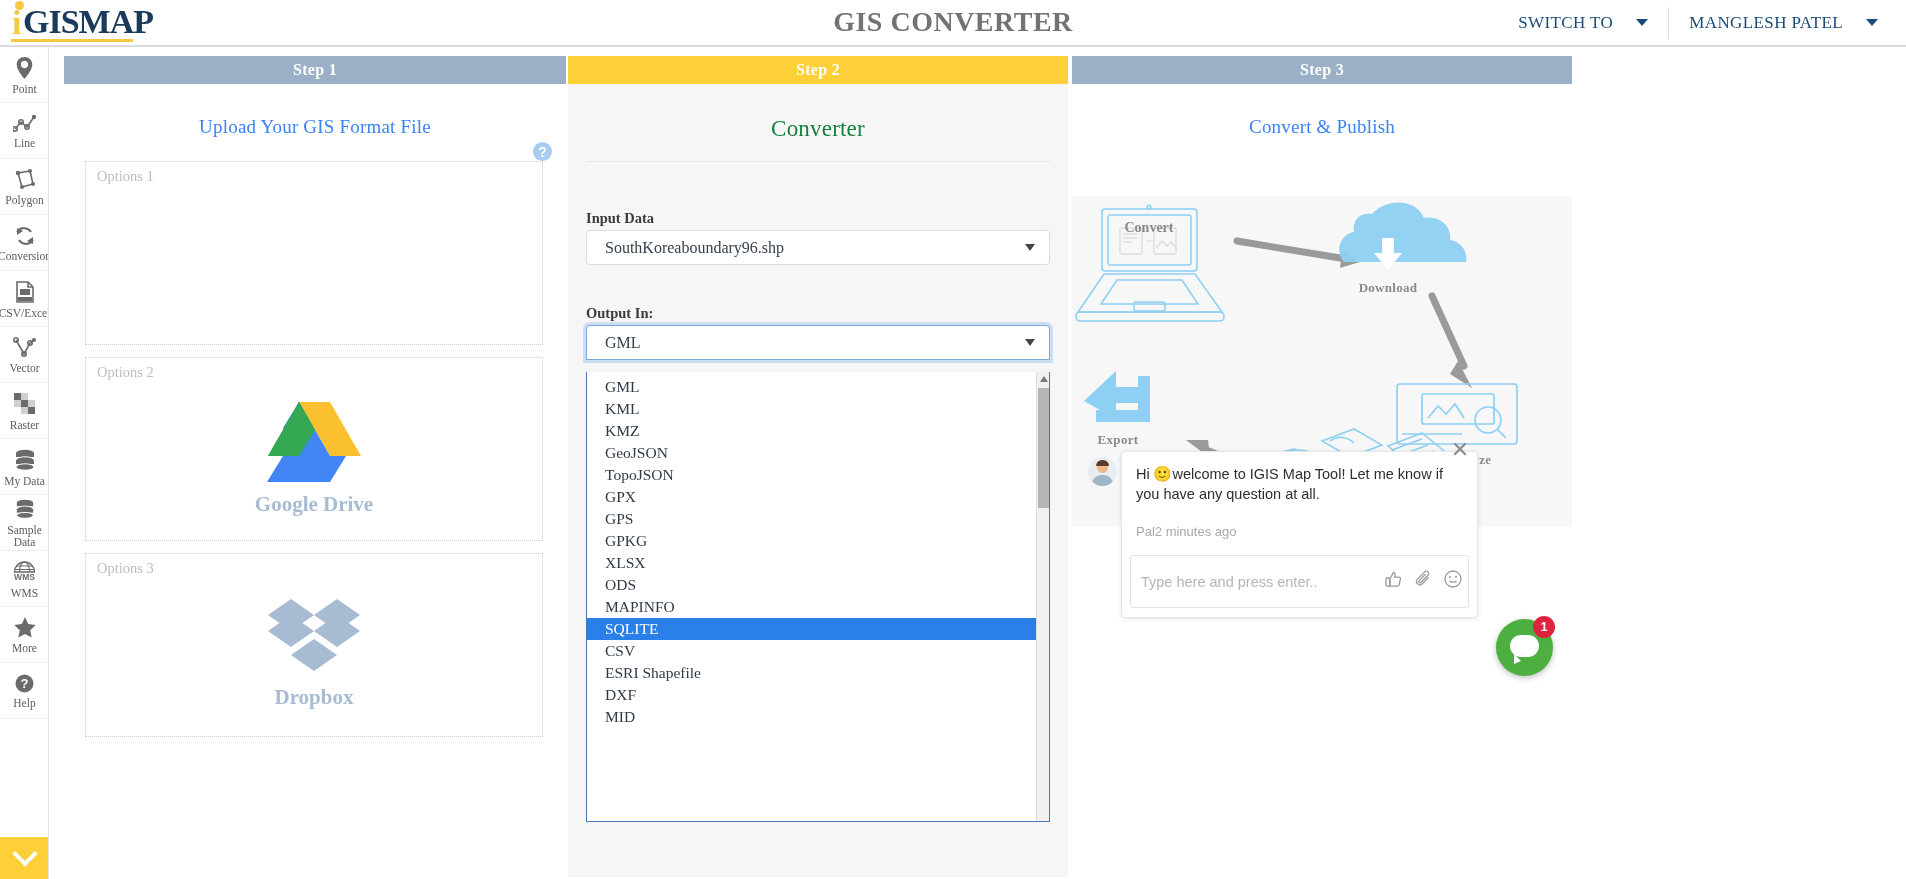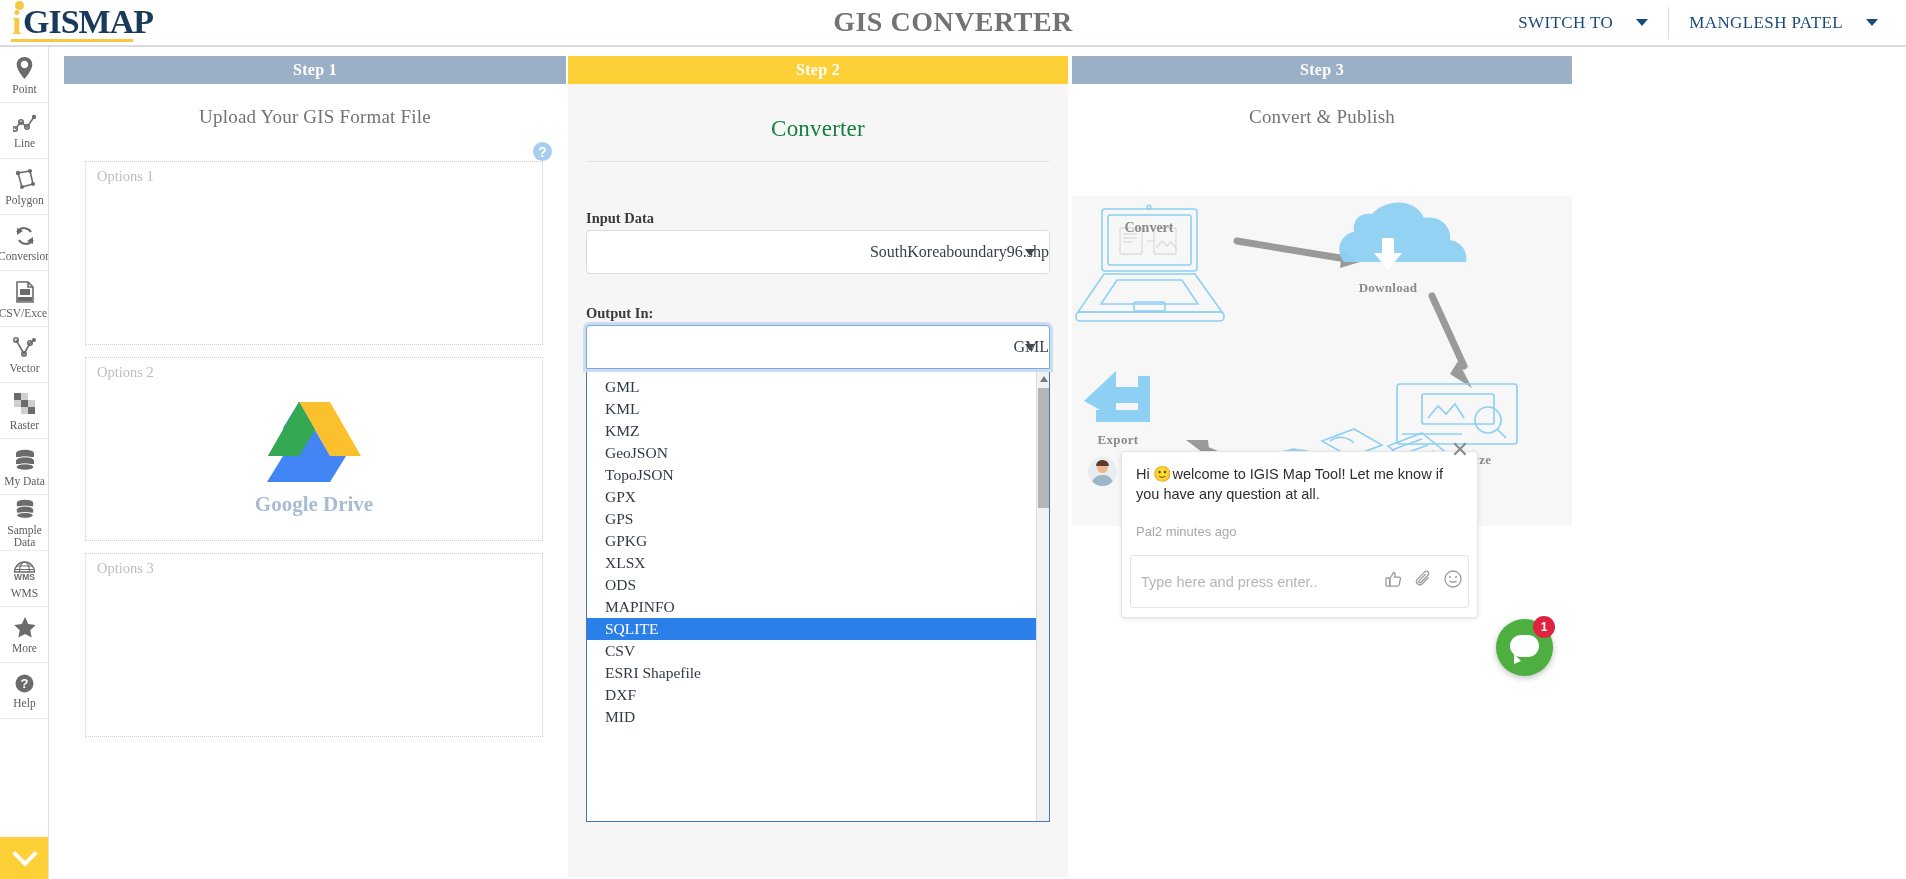--- a/index.html
+++ b/index.html
@@ -91,21 +91,21 @@
   .head-blue { background:#9bb0c6; }
   .head-yellow { background:#fcd036; }
   .head-notch {
     position:absolute; left:50%; bottom:-12px; transform:translateX(-50%);
     width:0; height:0; border-left:15px solid transparent;
     border-right:15px solid transparent; border-top:13px solid #fcd036;
   }
   .panel { background:#fff; height:793px; position:relative; }
   .panel-grey { background:#f6f6f6; }
   .panel-title {
-    text-align:center; font-size:19px; color:#737373; padding-top:22px; letter-spacing:.2px;
+    text-align:center; font-size:19px; color:#3b82f6; padding-top:32px; letter-spacing:.2px;
   }
   .panel-title.dark { color:#15803d; font-size:23px; padding-top:32px; }
   .help-badge {
     position:absolute; right:14px; top:58px; width:19px; height:19px; border-radius:50%;
     background:#a9cdf0; color:#fff; font-size:14px; font-weight:bold;
     display:flex; align-items:center; justify-content:center;
     font-family:"Liberation Sans", sans-serif; cursor:pointer;
   }
 
   
@@ -129,23 +129,23 @@
   .opt-sub { font-size:13.5px; color:#b4bcc4; margin-top:6px; }
 
   
   .s2-divider { position:absolute; left:18px; right:18px; top:77px; height:1px; background:#e4e4e4; }
   .field-label {
     position:absolute; left:18px; font-size:14.5px; font-weight:bold; color:#3b3b3b;
   }
   .lb-input { top:126px; }
   .lb-output { top:221px; }
   .select-box {
-    position:absolute; left:18px; width:464px; height:44px;
+    position:absolute; left:18px; width:464px; height:35px;
     background:#fff; border:1px solid #dddddd; border-radius:4px;
-    display:flex; align-items:center; cursor:pointer;justify-content:flex-end;
+    display:flex; align-items:center; cursor:pointer;
   }
   .sel-input { top:146px; }
   .sel-output {
     top:241px; border:1px solid #7da7d9; border-radius:4px 4px 0 0;
     box-shadow:0 0 0 3px rgba(150,190,235,.45);
   }
   .select-val { padding-left:18px; font-size:16px; color:#36414d; }
   .select-arrow {
     position:absolute; right:14px; width:0; height:0;
     border-left:5px solid transparent; border-right:5px solid transparent;
@@ -445,20 +445,34 @@
               <polygon points="32,4 48,32 16,58 1,58" fill="#34a853"></polygon>
             </svg>
           </span>
           <div class="opt-caption">Google Drive</div>
           <div class="opt-sub"></div>
         </div>
       </div>
 
       <div class="opt-card opt-3">
         <div class="opt-label">Options 3</div>
+        <div class="opt-body">
+          <span>
+            <svg width="92" height="78" viewBox="0 0 92 78">
+              <polygon points="23,2 0,18 23,34 46,18" fill="#a7bcd2"></polygon>
+              <polygon points="69,2 46,18 69,34 92,18" fill="#a7bcd2"></polygon>
+              <polygon points="23,50 0,34 23,18 46,34" fill="#a7bcd2"></polygon>
+              <polygon points="69,50 46,34 69,18 92,34" fill="#a7bcd2"></polygon>
+              <polygon points="46,55 23,39 46,55 69,39" fill="#a7bcd2"></polygon>
+              <polygon points="23,58 46,42 69,58 46,74" fill="#a7bcd2"></polygon>
+            </svg>
+          </span>
+          <div class="opt-caption">Dropbox</div>
+          <div class="opt-sub"></div>
+        </div>
       </div>
     </div>
   </div>
 
   <div class="col col2">
     <div class="step-head head-yellow">
       <span>Step 2</span>
       <span class="head-notch"></span>
     </div>
     <div class="panel panel-grey">

